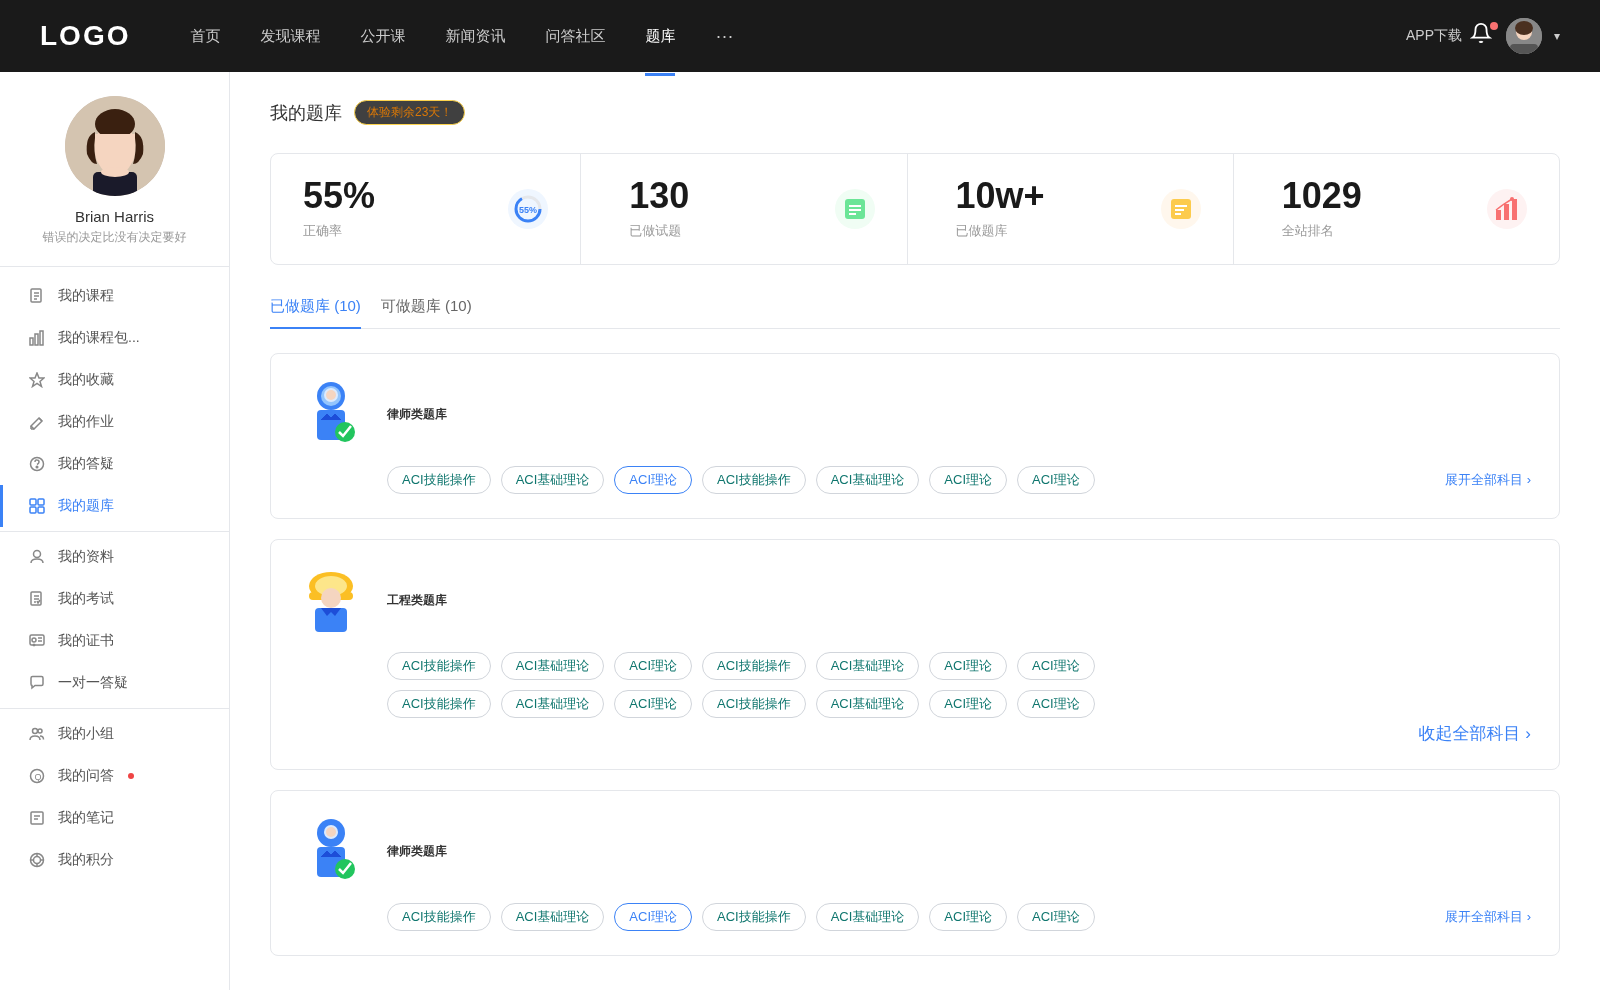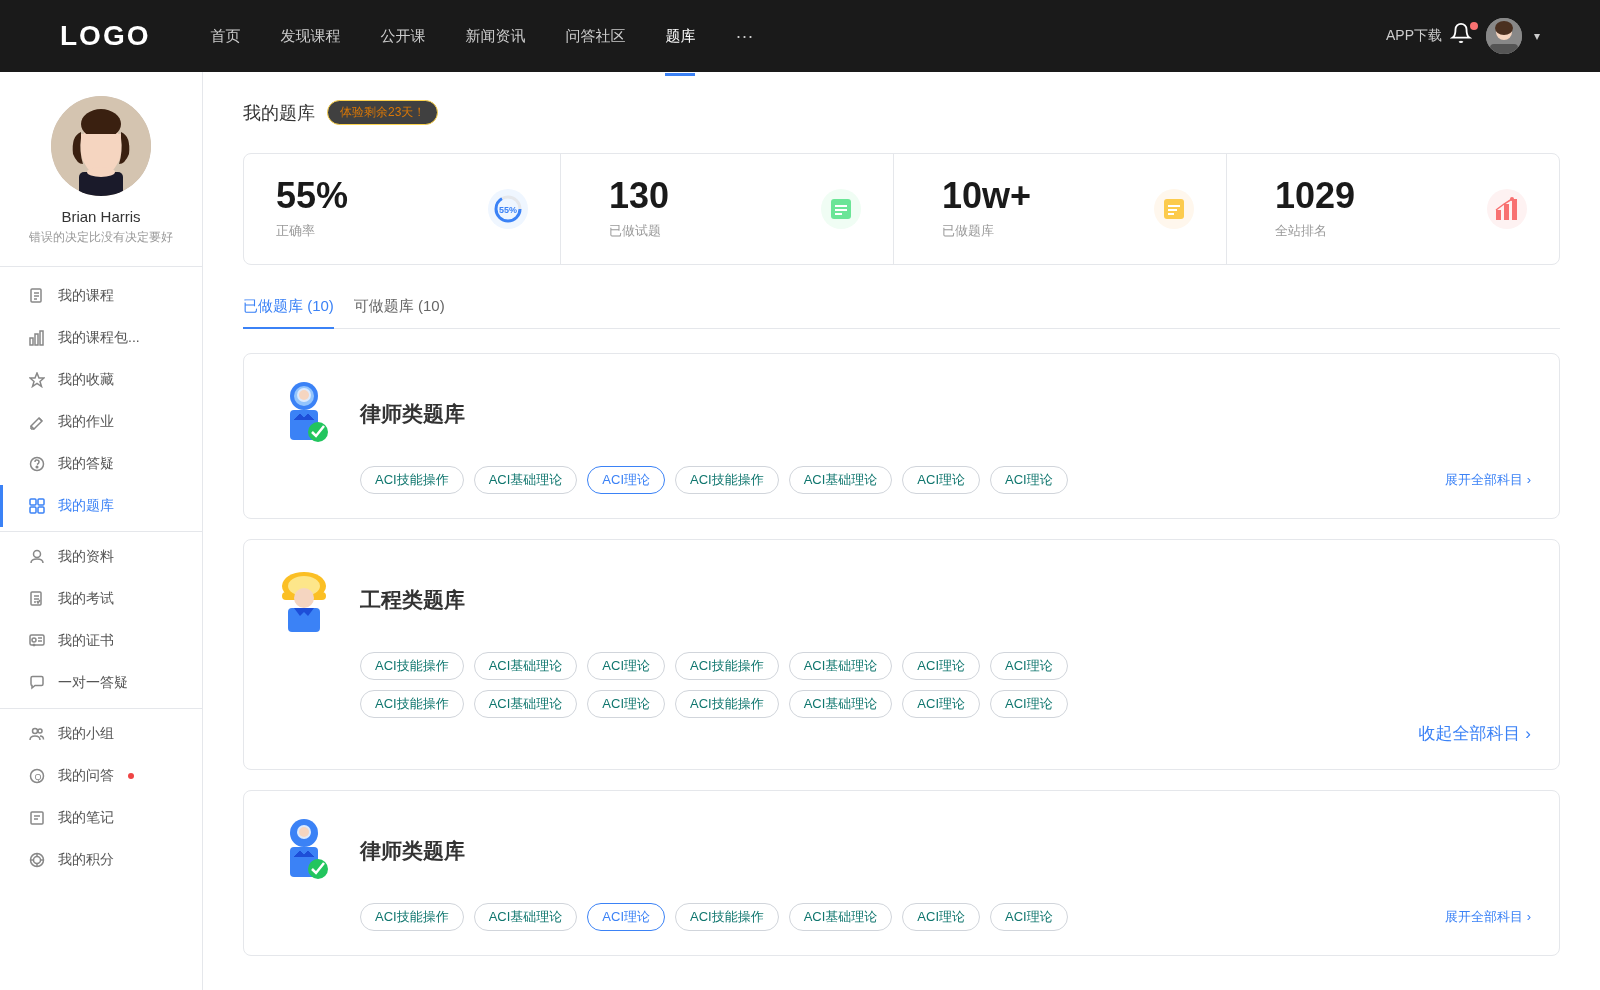--- a/index.html
+++ b/index.html
@@ -4,21 +4,21 @@
   <style>
     * { margin: 0; padding: 0; box-sizing: border-box; }
     body { font-family: "PingFang SC", "Microsoft YaHei", sans-serif; background: #f5f5f5; width: 1600px; height: 990px; overflow: hidden; }
 
     
     .top-nav {
       background: #1a1a1a;
       height: 72px;
       display: flex;
       align-items: center;
-      padding: 0 60px;
+      padding: 0 40px;
       position: fixed;
       top: 0; left: 0; right: 0;
       z-index: 100;
     }
     .nav-logo {
       color: white;
       font-size: 28px;
       font-weight: bold;
       margin-right: 60px;
       letter-spacing: 2px;
@@ -78,21 +78,21 @@
 
     
     .main-layout {
       display: flex;
       margin-top: 72px;
       height: calc(990px - 72px);
     }
 
     
     .sidebar {
-      width: 203px;
+      width: 230px;
       background: #fff;
       border-right: 1px solid #e5e7eb;
       flex-shrink: 0;
       overflow-y: auto;
       padding-top: 24px;
     }
     .sidebar-profile {
       display: flex;
       flex-direction: column;
       align-items: center;
@@ -268,21 +268,21 @@
       display: flex;
       align-items: center;
       gap: 24px;
       margin-bottom: 16px;
     }
     .bank-icon {
       width: 64px; height: 72px;
       flex-shrink: 0;
     }
     .bank-title {
-      font-size: 21px;
+      font-size: 12px;
       font-weight: 600;
       color: #333;
     }
     .tags-row {
       display: flex;
       flex-wrap: wrap;
       gap: 10px;
       align-items: center;
       margin-left: 88px;
     }

